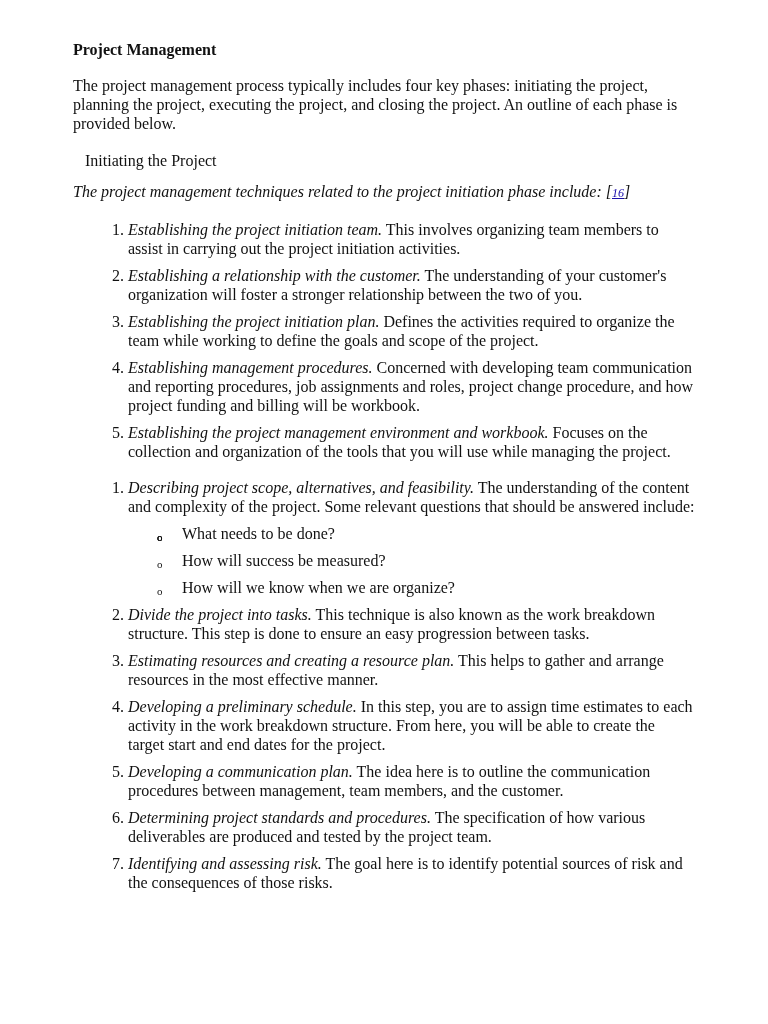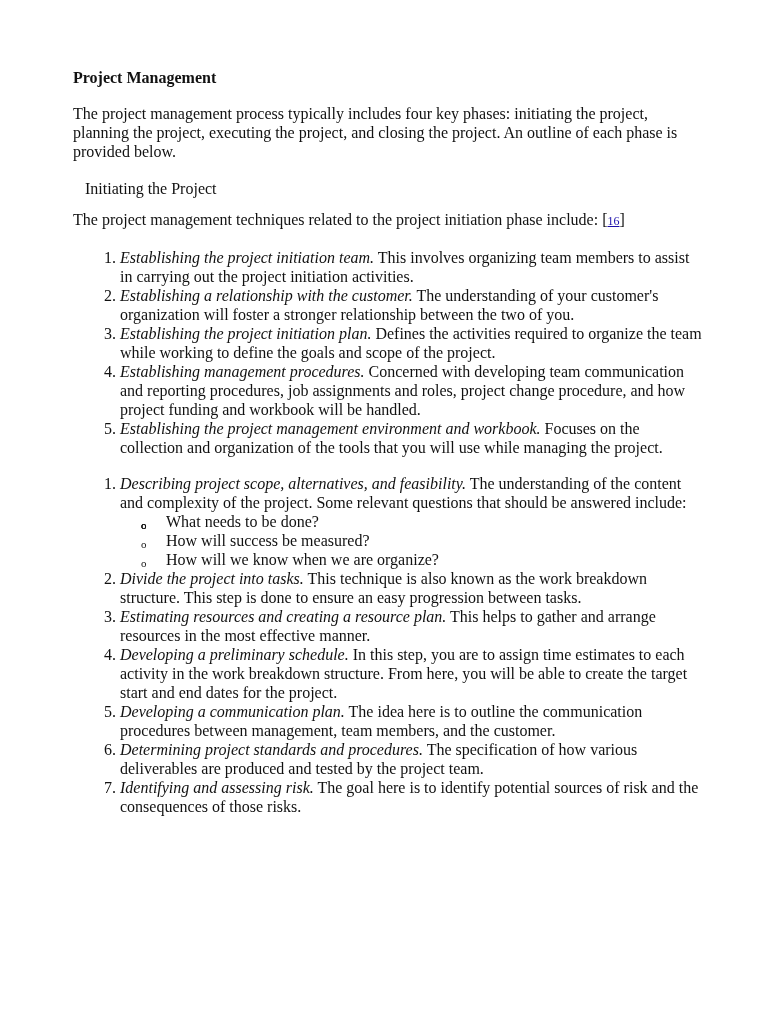--- a/index.html
+++ b/index.html
@@ -11,43 +11,43 @@
       width: 768px;
       height: 1024px;
       overflow: hidden;
       font-family: "Liberation Serif", "DejaVu Serif", serif;
       color: #111111;
       font-size: 16px;
       line-height: 19px;
     }
     .page {
       position: relative;
-      padding: 68px 0 0 73px;
+      padding: 40px 0 0 73px;
       width: 630px;
     }
     .title {
       font-weight: bold;
       margin: 0 0 17px 0;
       font-size: 16px;
     }
     p { margin: 0; }
     .intro { margin-bottom: 18px; font-family: Liberation Serif, serif; }
     .section-heading { margin: 12px; }
-    .section-lead { margin: 0 0 17px 0; }
+    .section-lead { margin: 0 0 17px 0; font-style: italic; }
     .ref {
       font-size: 12px;
       color: #1a0dab;
       text-decoration: underline;
       cursor: pointer;
     }
     ol {
       margin: 0 0 17px 0;
       padding-left: 47px;
     }
-    ol li { margin: 0; padding: 0; }
+    ol li { margin: 8px; padding: 0; }
     ol li em { font-style: italic; }
     ul.sub {
       margin: 0;
       padding-left: 46px;
       list-style: none;
     }
     ul.sub li {
       position: relative;
     }
     ul.sub li .bullet {
@@ -63,21 +63,21 @@
 <div class="page">
   <p class="title">Project Management</p>
   <p class="intro">The project management process typically includes four key phases: initiating the project, planning the project, executing the project, and closing the project. An outline of each phase is provided below.</p>
 
   <p class="section-heading">Initiating the Project</p>
   <p class="section-lead"><span>The project management techniques related to the project initiation phase include: [</span><a class="ref">16</a><span>]</span></p>
   <ol>
     <li><em>Establishing the project initiation team.</em><span> This involves organizing team members to assist in carrying out the project initiation activities.</span></li>
     <li><em>Establishing a relationship with the customer.</em><span> The understanding of your customer's organization will foster a stronger relationship between the two of you.</span></li>
     <li><em>Establishing the project initiation plan.</em><span> Defines the activities required to organize the team while working to define the goals and scope of the project.</span></li>
-    <li><em>Establishing management procedures.</em><span> Concerned with developing team communication and reporting procedures, job assignments and roles, project change procedure, and how project funding and workbook will be handled.</span></li>
+    <li><em>Establishing management procedures.</em><span> Concerned with developing team communication and reporting procedures, job assignments and roles, project change procedure, and how project funding and billing will be workbook.</span></li>
     <li><em>Establishing the project management environment and workbook.</em><span> Focuses on the collection and organization of the tools that you will use while managing the project.</span></li>
   </ol>
 
   <ol>
     <li><em>Describing project scope, alternatives, and feasibility.</em><span> The understanding of the content and complexity of the project. Some relevant questions that should be answered include:</span>
       <ul class="sub">
         <li><span class="bullet">o</span></li>
         <li><span class="bullet">o</span></li>
         <li><span class="bullet">o</span><span>What needs to be done?</span></li>
         <li><span class="bullet">o</span><span>How will success be measured?</span></li>

